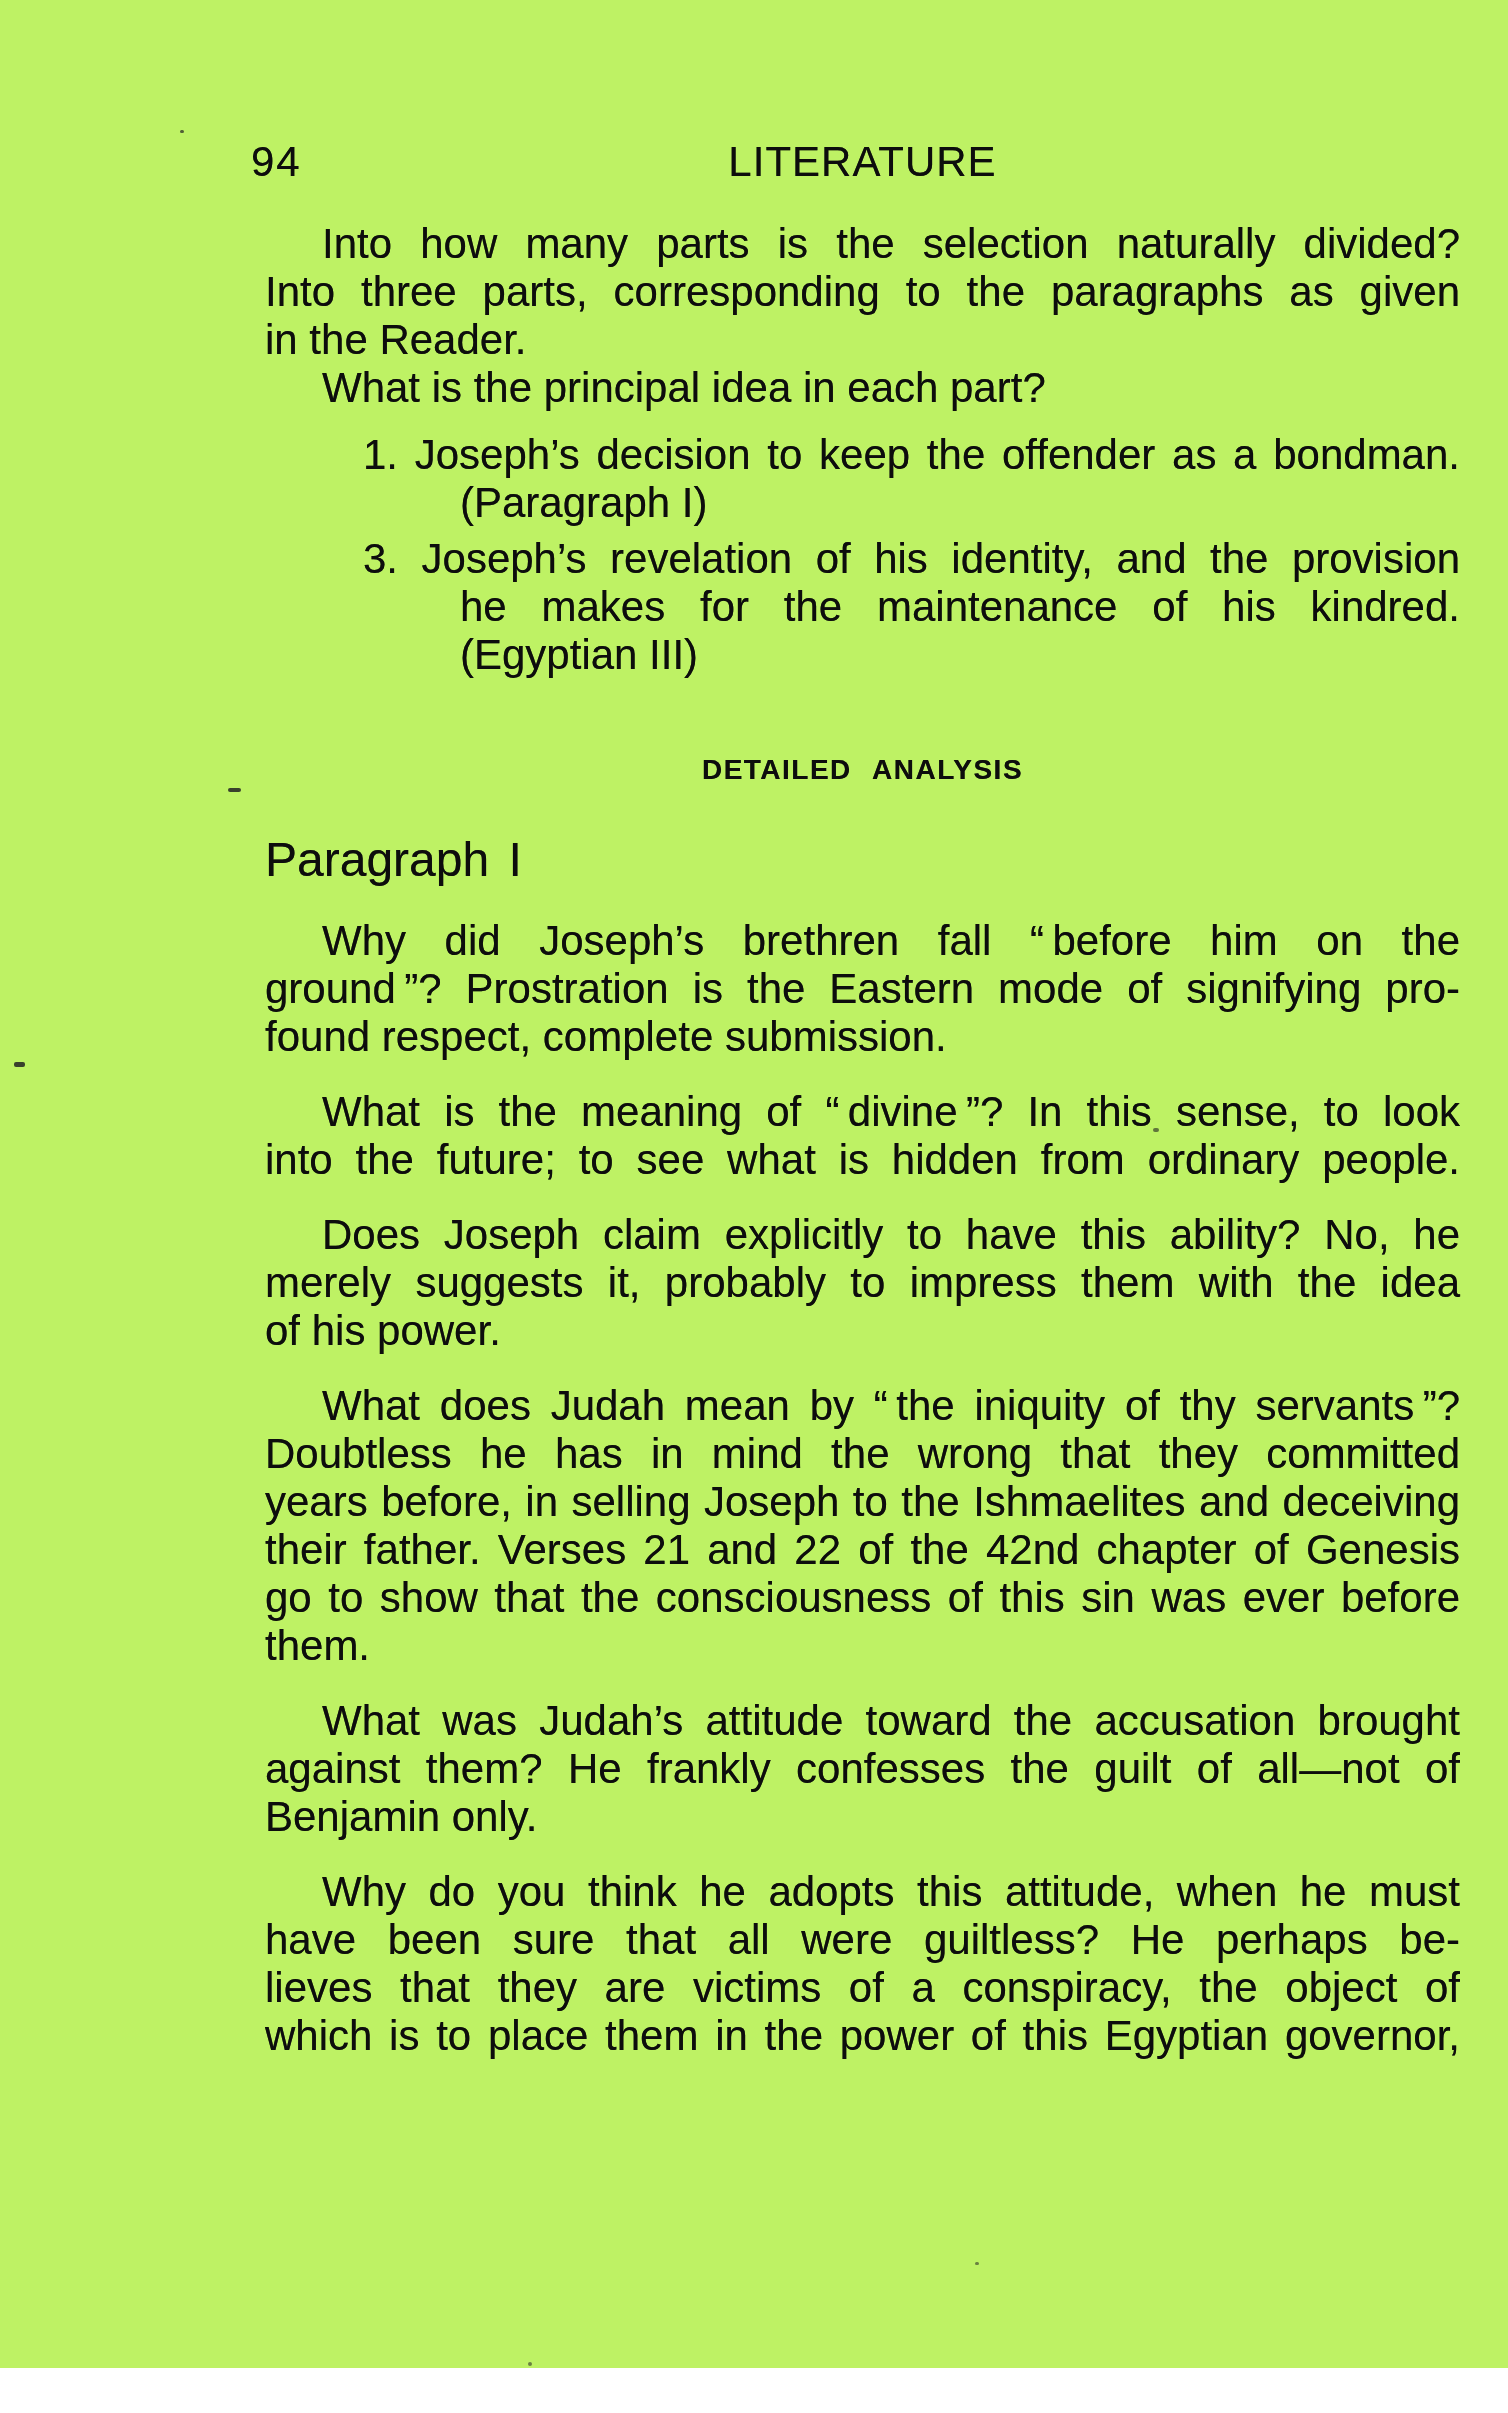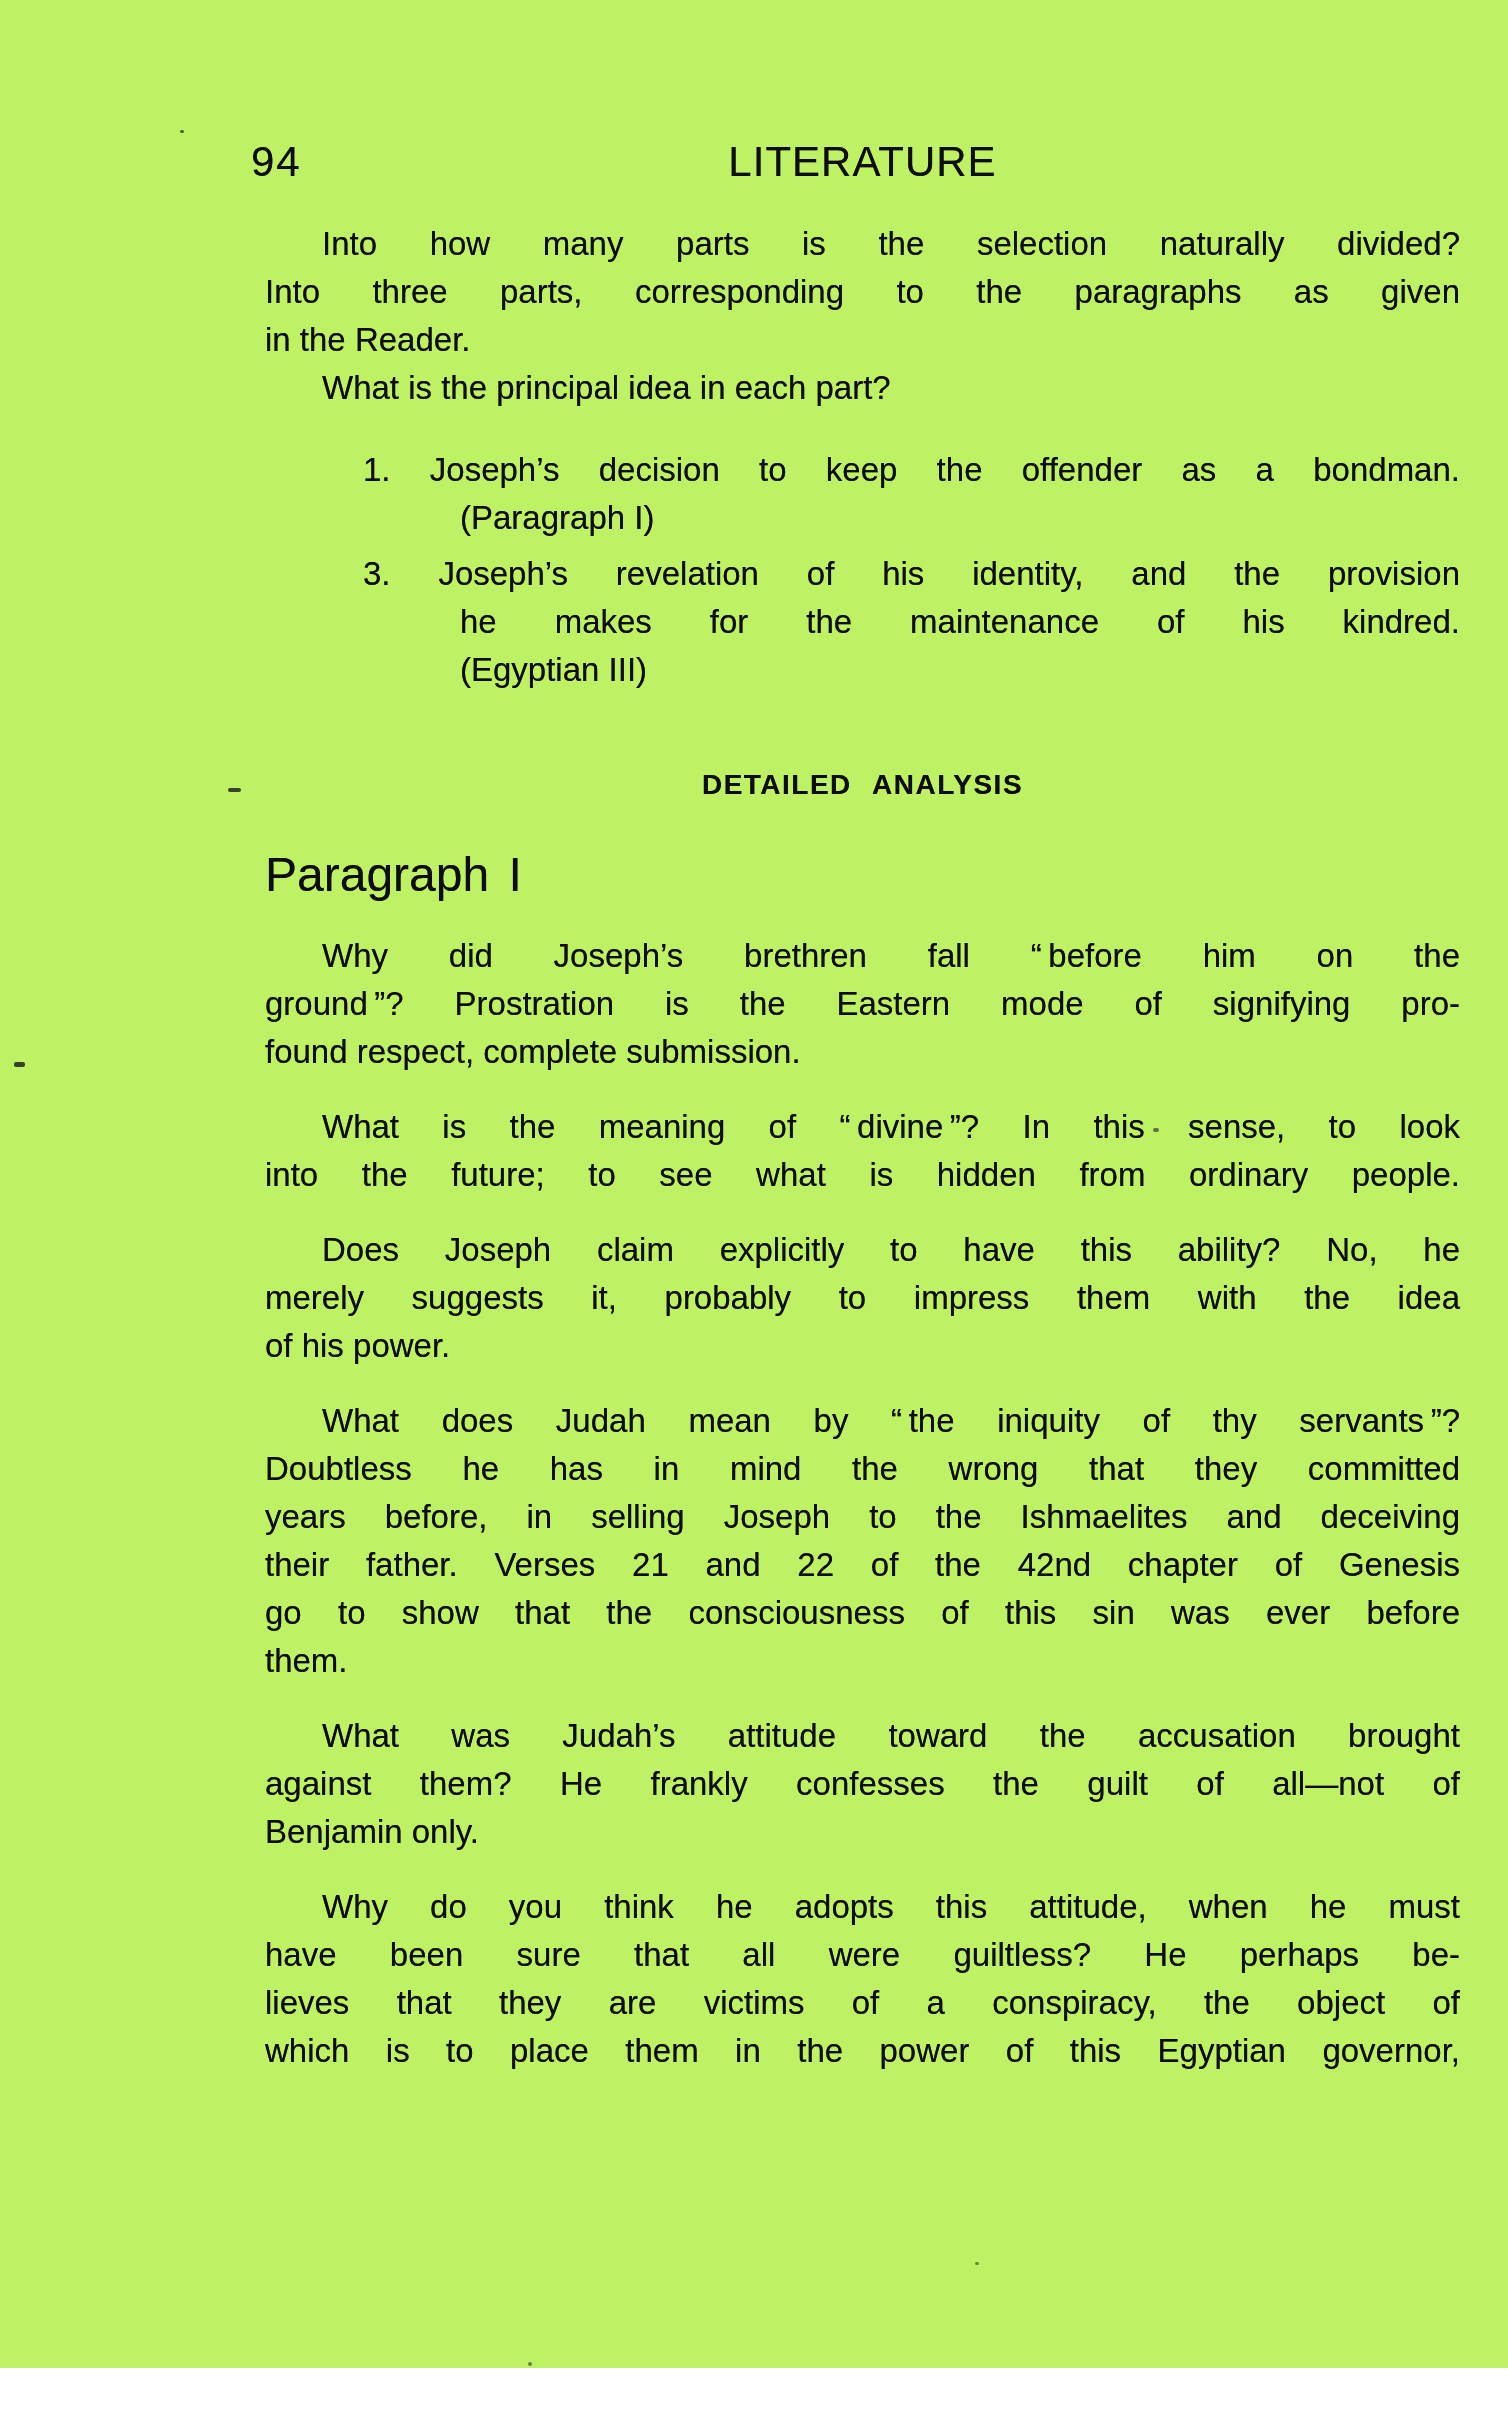--- a/index.html
+++ b/index.html
@@ -17,31 +17,31 @@
   .page-header{position:relative;height:52px;margin-top:136px;}
   .page-number{
     position:absolute;left:-14px;top:0;
     font-size:42px;line-height:52px;letter-spacing:2px;
   }
   .running-title{
     text-align:center;font-size:42px;line-height:52px;letter-spacing:1px;
   }
   
   .line{
-    font-size:33px;line-height:48px;
+    font-size:42px;line-height:48px;
     text-align:justify;
     white-space:normal;
   }
   .j{text-align-last:justify;}
   .first{text-indent:57px;}
   .li-first{padding-left:98px;}
   .li-cont{padding-left:195px;}
   .intro-p1{margin-top:32px;}
   .intro-p2{}
-  .numbered-list{margin-top:34px;}
+  .numbered-list{margin-top:19px;}
   .list-item{margin-bottom:8px;}
   .list-item:last-child{margin-bottom:0;}
   .marker{display:inline;}
   .section-heading{
     margin-top:70px;
     text-align:center;
     font-size:28px;line-height:42px;
     font-weight:bold;letter-spacing:1.5px;word-spacing:12px;
   }
   .subsection-heading{

